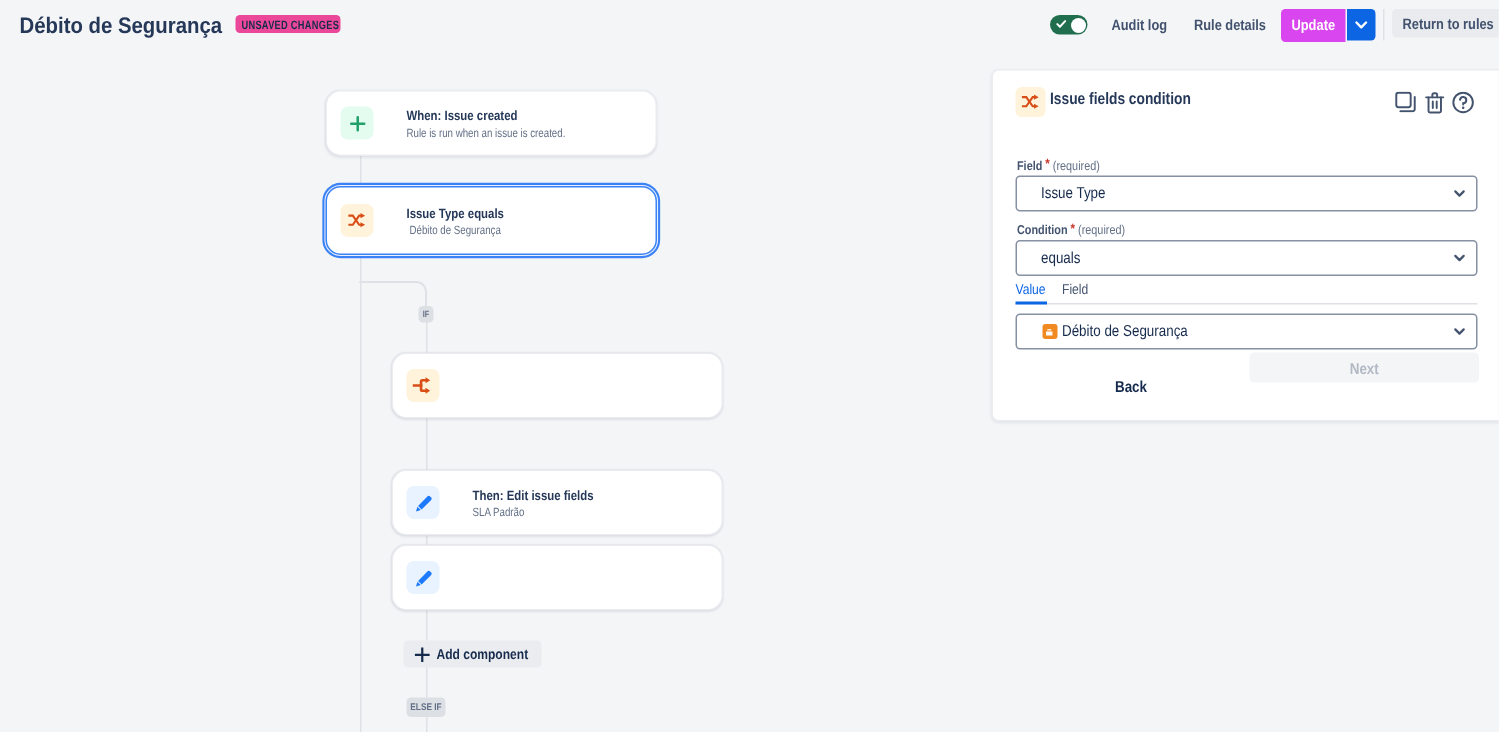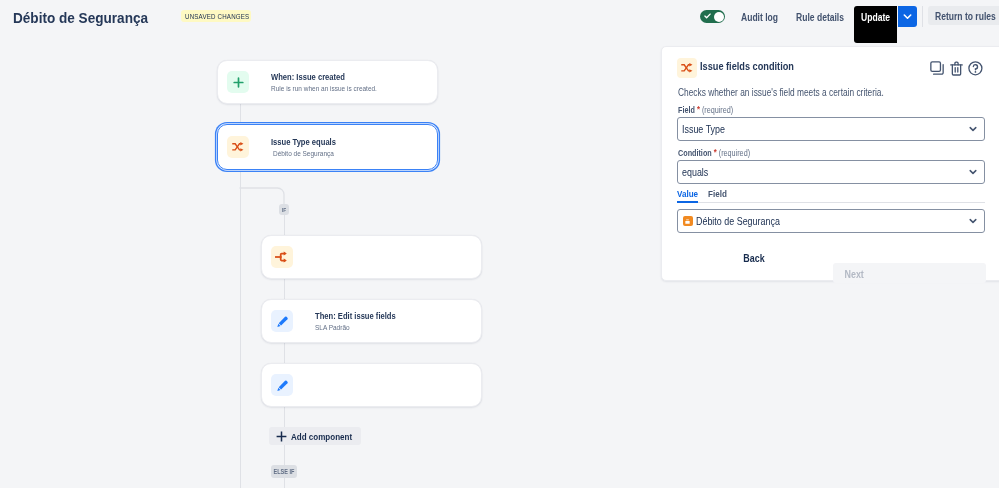--- a/index.html
+++ b/index.html
@@ -16,46 +16,45 @@
 
   
   #rule-title {
     position:absolute; left:13px; top:10px;
     font-size:15px; font-weight:700; color:#253858; line-height:1;
   }
   #rule-title .sx { transform:scaleX(0.905); }
 
   #unsaved-badge {
     position:absolute; left:157px; top:10px; height:12px; width:70px;
-    background:#fef9c3; color:#172B4D; border-radius:3px;
-    font-size:8px; font-weight:400; line-height:12px; overflow:hidden;
+    background:#ec4899; color:#172B4D; border-radius:3px;
+    font-size:8px; font-weight:700; line-height:12px; overflow:hidden;
     white-space:nowrap;
-    margin-left:24px;
   }
   #unsaved-badge .sx { transform:scaleX(0.77); transform-origin:left top; position:absolute; left:4px; top:2.5px; line-height:1; letter-spacing:0.25px; }
 
   #toggle {
     position:absolute; left:700px; top:10px; width:25px; height:13px;
     background:#216E4E; border-radius:7px;
   }
   #toggle .knob { position:absolute; right:1.5px; top:1.5px; width:10px; height:10px; background:#fff; border-radius:50%; }
   #toggle .check { position:absolute; left:3.5px; top:3.4px; line-height:0; }
 
   .linkbtn {
     position:absolute; top:7px; height:20px; line-height:20px;
     font-size:10px; font-weight:700; color:#42526E;
     border-radius:3px; cursor:pointer; white-space:nowrap;
   }
   .linkbtn .sx { transform:scaleX(0.855); transform-origin:left top; position:absolute; left:0; top:5.5px; line-height:1; }
   #audit-log { left:741px; }
   #rule-details { left:796px; }
 
   #update-btn {
-    position:absolute; left:854px; top:6px; width:43px; height:37px;
-    background:#000000; color:#fff; font-size:10px; font-weight:700;
+    position:absolute; left:854px; top:6px; width:43px; height:22px;
+    background:#d946ef; color:#fff; font-size:10px; font-weight:700;
     border-radius:3px 0 0 3px; line-height:21px; text-align:center; cursor:pointer;
   }
   #update-btn { position:absolute; }
   #update-btn .sx { transform:scaleX(0.86); transform-origin:center top; position:absolute; left:0; right:0; top:6.5px; line-height:1; }
   #update-caret {
     position:absolute; left:898px; top:6px; width:19px; height:21px;
     background:#0C66E4; border-radius:0 3px 3px 0; cursor:pointer;
   }
   #hdr-divider { position:absolute; left:922px; top:6px; width:1px; height:21px; background:#DFE1E6; }
   #return-btn {
@@ -120,46 +119,46 @@
 
   .field-label { position:absolute; left:15.5px; font-size:8.5px; line-height:1; color:#44546F; white-space:nowrap; }
   .field-label .sx { transform:scaleX(0.85); }
   .field-label b { font-weight:700; }
   .field-label .req { color:#C9372C; font-size:9px; vertical-align:1px; }
   .field-label .opt { font-weight:400; color:#626F86; }
 
   .select {
     position:absolute; left:15px; width:308px; height:24px;
     background:#fff; border:1px solid #8590A2; border-radius:3px;
-    display:flex; align-items:center; cursor:pointer;
+    display:flex; align-items:center; cursor:pointer;padding-left:12px;
   }
   .select .val { font-size:10.5px; color:#172B4D; margin-left:4px; line-height:1; }
   .select .val .sx { transform:scaleX(0.85); }
   .select .caret { position:absolute; right:7px; top:8px; line-height:0; }
 
   #tabs { position:absolute; left:15px; top:141px; width:308px; height:15px; border-bottom:1.3px solid #DFE1E6; }
-  .tab { position:absolute; top:0; height:15px; font-size:9.5px; font-weight:700; cursor:pointer; line-height:1; }
+  .tab { position:absolute; top:0; height:15px; font-size:9.5px; font-weight:400; cursor:pointer; line-height:1; }
   .tab .sx { transform:scaleX(0.85); position:absolute; left:0; top:0.5px; }
   .tab.active { color:#0C66E4; border-bottom:2px solid #0C66E4; }
   .tab.inactive { color:#44546F; }
 
   #value-select { top:162px; }
   #value-select .chip-icon { width:9.5px; height:9.5px; border-radius:2px; background:#F18A21;
      margin-left:5px; flex:0 0 auto; display:flex; align-items:center; justify-content:center; }
   #value-select .val { margin-left:3px; }
 
   #back-btn {
     position:absolute; left:78px; top:199px; width:28px; height:22px; text-align:center; line-height:24px;
     font-size:10.5px; font-weight:700; color:#172B4D; cursor:pointer; line-height:22px;
   }
   #back-btn .sx { transform:scaleX(0.85); transform-origin:center top; position:absolute; left:0; right:0; top:7px; line-height:1; }
   #next-btn {
-    position:absolute; left:171px; top:216px; width:153px; height:20px; line-height:20px;
+    position:absolute; left:171px; top:188px; width:153px; height:20px; line-height:20px;
     background:#F4F5F7; color:#B3B9C4; font-size:10.5px; font-weight:700;
-    text-align:left; border-radius:3px; cursor:default;
+    text-align:center; border-radius:3px; cursor:default;
   }
   #next-btn .sx { transform:scaleX(0.85); transform-origin:center top; position:absolute; left:0; right:0; top:6px; line-height:1; }
 </style>
 </head>
 <body>
 
 <div id="topbar">
   <div id="rule-title"><span class="sx">Débito de Segurança</span></div>
   <div id="unsaved-badge">
       <span class="sx">UNSAVED CHANGES</span>
@@ -245,21 +244,21 @@
         <svg width="14" height="14" viewBox="0 0 14 14">
           <g stroke="#D94E16" stroke-width="1.75" fill="none" stroke-linecap="square" stroke-linejoin="miter">
             <path d="M0.9 7 H5.7"></path>
             <path d="M9.5 3.5 H6.6 a0.9 0.9 0 0 0 -0.9 0.9 V9.6 a0.9 0.9 0 0 0 0.9 0.9 H9.5"></path>
           </g>
           <path d="M8.7 1.45 L11.8 3.5 L8.7 5.55 Z" fill="#D94E16"></path>
           <path d="M8.7 8.45 L11.8 10.5 L8.7 12.55 Z" fill="#D94E16"></path>
         </svg>
       </span>
     </div>
-    <div class="node" style="left: 261px; top: 299px; width: 221px; height: 44px;">
+    <div class="node" style="left: 261px; top: 313px; width: 221px; height: 44px;">
       <span class="node-icon" style="background:#E9F2FF">
         <svg width="13" height="13" viewBox="0 0 13 13">
           <g fill="#1D7AFC">
             <path d="M9.05 1.85 a1.1 1.1 0 0 1 1.55 0 l0.85 0.85 a1.1 1.1 0 0 1 0 1.55 L5.1 10.6 L2.75 8.25 Z"></path>
             <path d="M2.3 8.85 L4.5 11.05 L1.35 11.95 Z"></path>
           </g>
         </svg>
       </span>
       <span class="node-text">
         <span class="node-title"><span class="sx">Then: Edit issue fields</span></span>
@@ -302,21 +301,20 @@
           <path d="M2.35 3.9 V13 a1 1 0 0 0 1 1 H9.65 a1 1 0 0 0 1 -1 V3.9"></path>
           <path d="M5.2 6.6 V11 M7.8 6.6 V11"></path>
         </g>
       </svg></span>
   <span class="hdr-icon" id="icon-help"><svg width="15" height="15" viewBox="0 0 15 15">
         <circle cx="7.4" cy="7.3" r="6.5" fill="none" stroke="#44546F" stroke-width="1.3"></circle>
         <path d="M5.35 5.5 a2.1 2.1 0 1 1 2.1 2.4 V8.7" fill="none" stroke="#44546F" stroke-width="1.35" stroke-linecap="round"></path>
         <circle cx="7.45" cy="10.9" r="0.85" fill="#44546F"></circle>
       </svg></span>
 
-  <div id="panel-desc"><span class="sx">Checks whether an issue's field meets a certain criteria.</span></div>
 
   <div class="field-label" style="top:58px"><span class="sx"><b>Field</b> <b class="req">*</b> <span class="opt">(required)</span></span></div>
   <div class="select" id="field-select" style="top:70px">
     <span class="val"><span class="sx">Issue Type</span></span>
     <span class="caret">
       <svg width="8" height="6" viewBox="0 0 8 6">
           <path d="M1.2 1.6 L4 4.4 L6.8 1.6" stroke="#44546F" stroke-width="1.5" fill="none" stroke-linecap="round" stroke-linejoin="round"></path>
         </svg>
     </span>
   </div>

